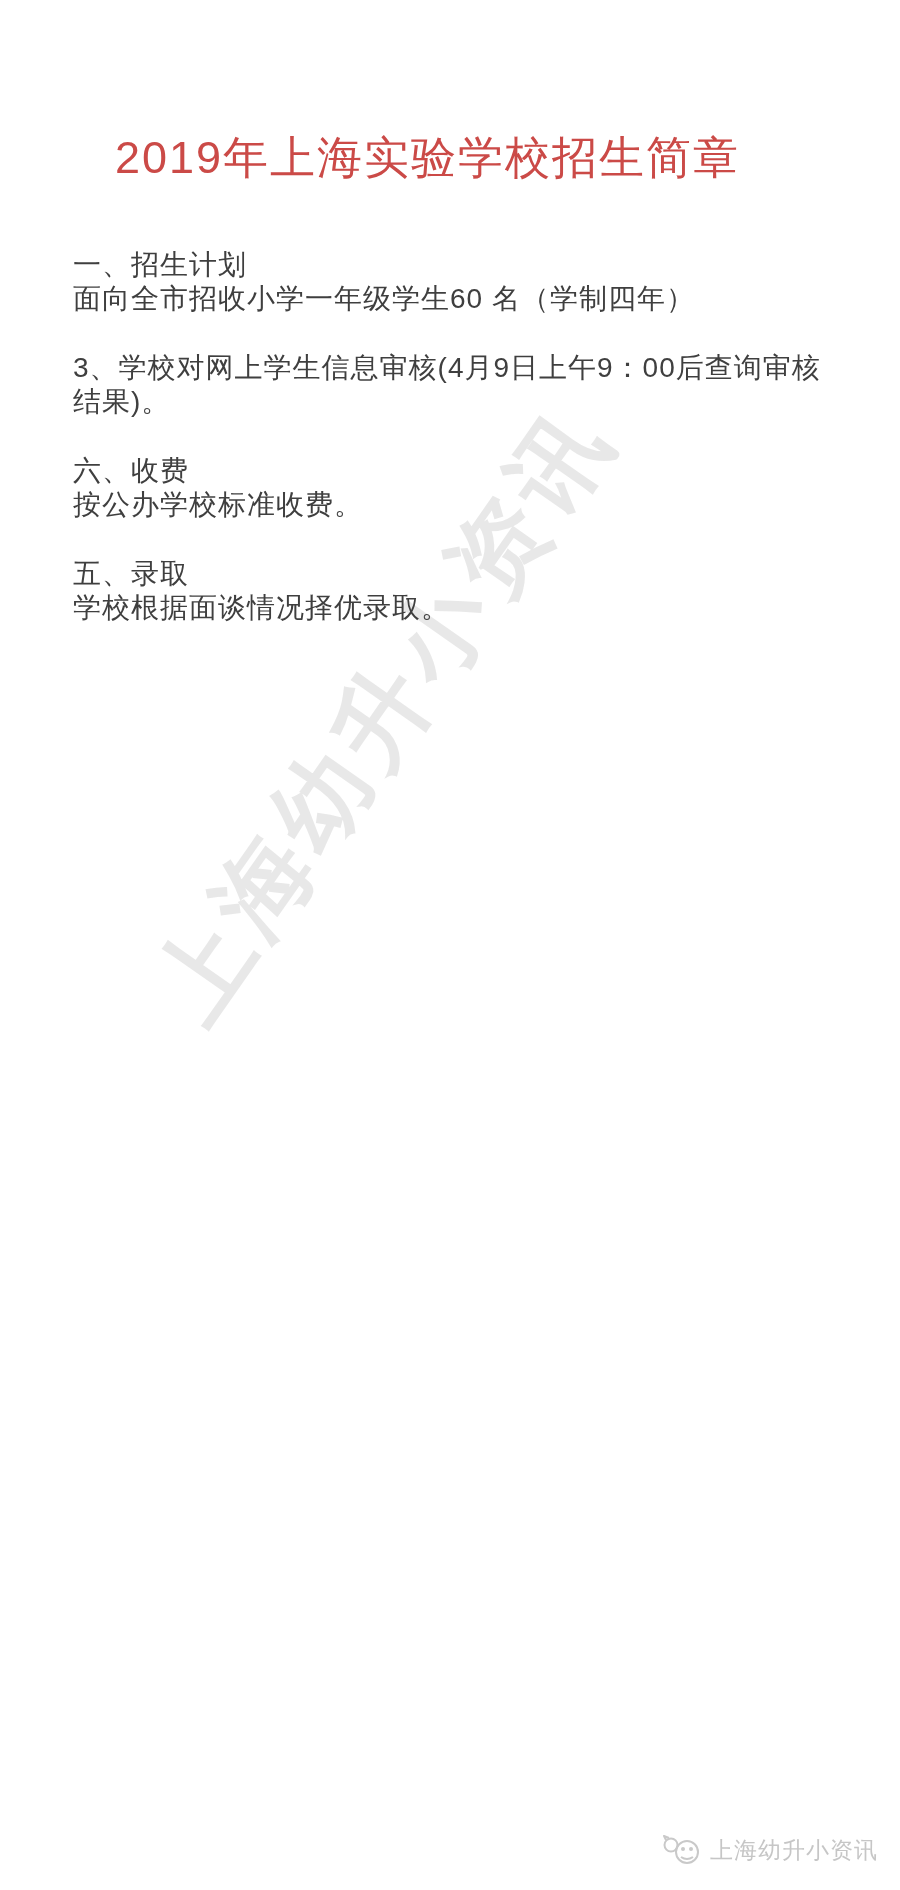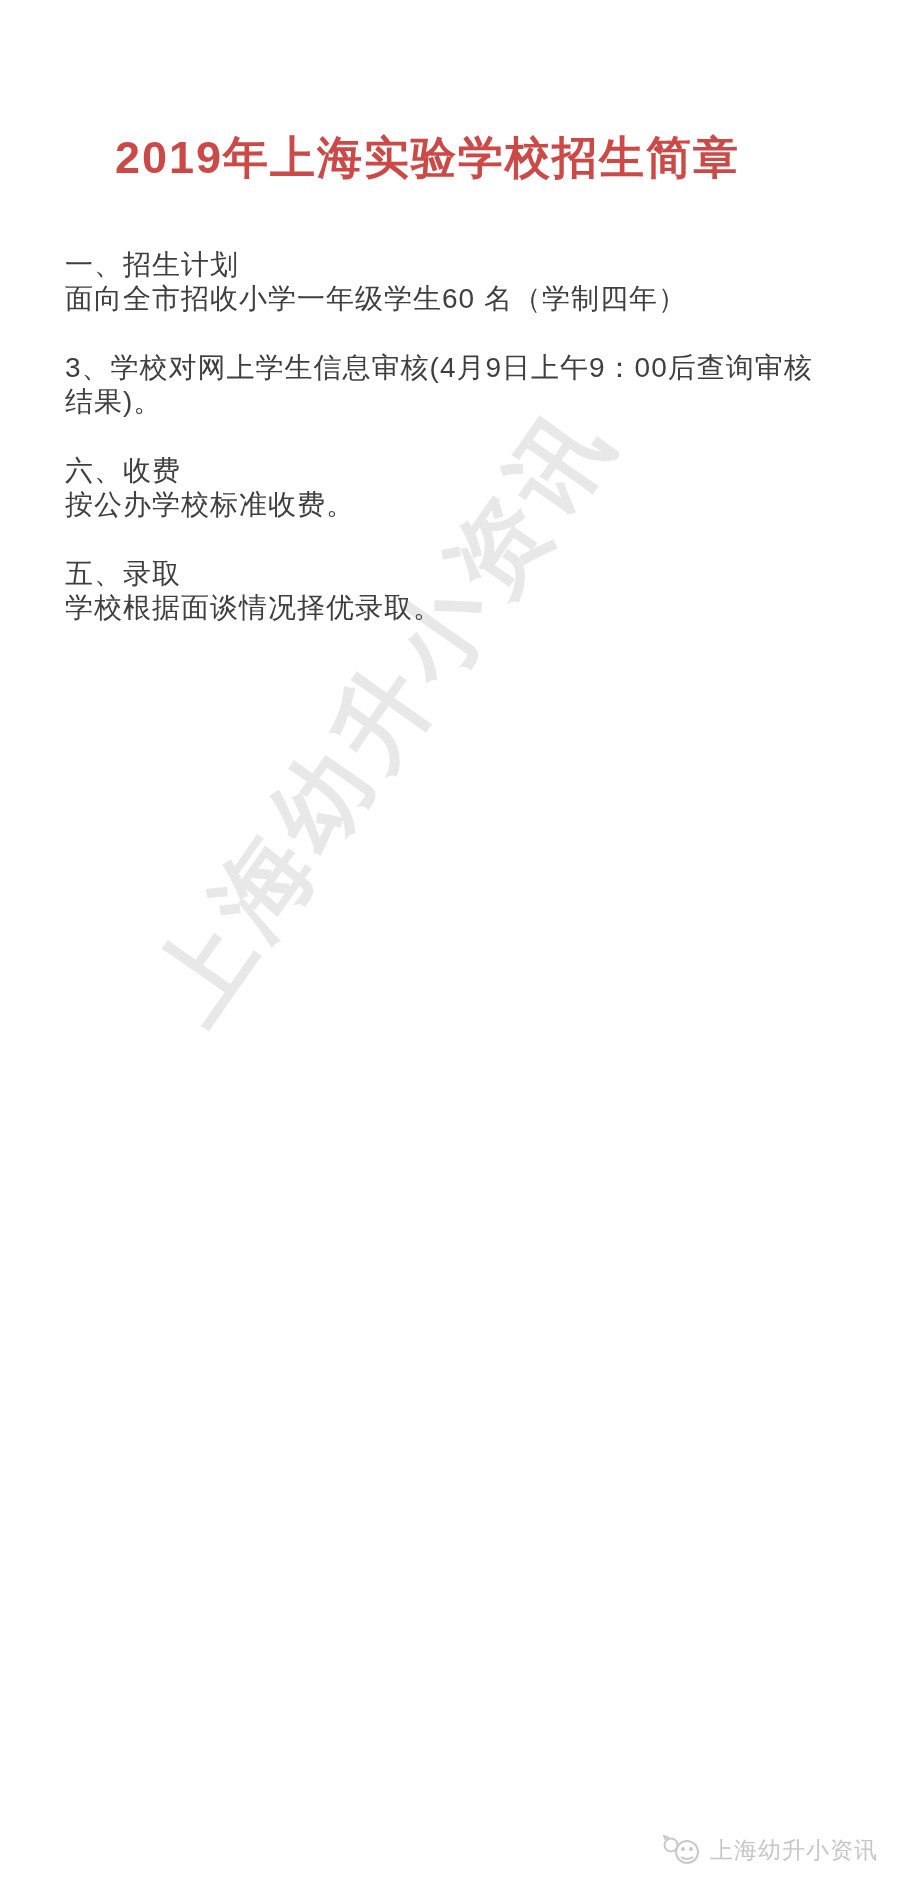--- a/index.html
+++ b/index.html
@@ -13,31 +13,31 @@
   html,body{margin:0;padding:0;}
   body{
     width:900px;height:1890px;position:relative;overflow:hidden;
     background:var(--bg);
     font-family:"Liberation Sans","DejaVu Sans",sans-serif;
     color:var(--ink);
   }
   .doc-title{
     position:absolute;top:100px;left:65px;right:65px;
     padding-left:50px;
-    font-size:45px;line-height:56px;font-weight:bold;
+    font-size:45px;line-height:56px;font-weight:normal;
     letter-spacing:2px;
     color:var(--title-red);
   }
   .content{
     position:absolute;left:65px;top:248px;width:778px;
     font-size:28px;line-height:34px;
   }
   .block{
     white-space:pre-wrap;
-    margin:0 0 35px 0;
+    margin:0 0 35px 8px;
     letter-spacing:1px;
   }
   .run-red{color:var(--red);}
   .watermark-diagonal{
     position:absolute;left:385px;top:715px;
     transform:translate(-50%,-50%) rotate(-55deg);
     font-size:95px;font-weight:bold;letter-spacing:8px;
     color:var(--watermark);
     white-space:nowrap;
     pointer-events:none;

